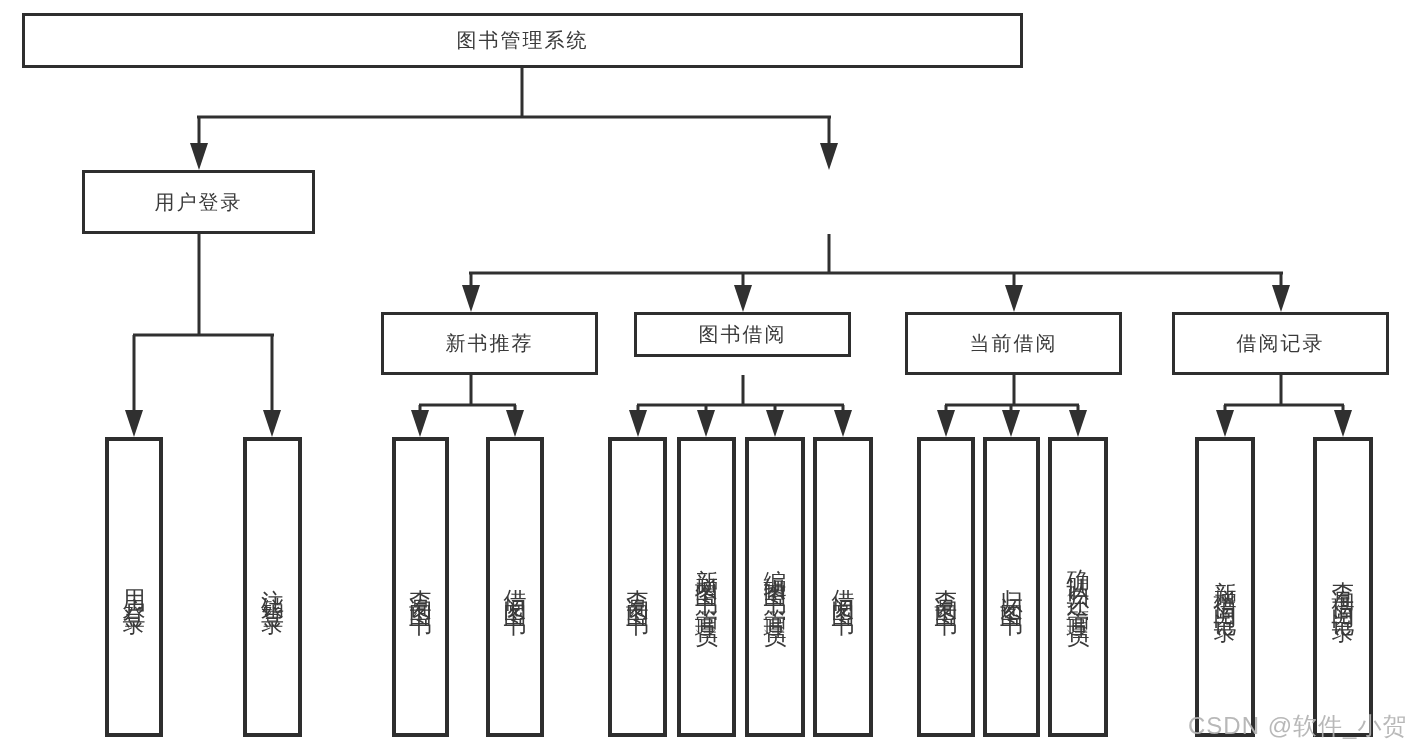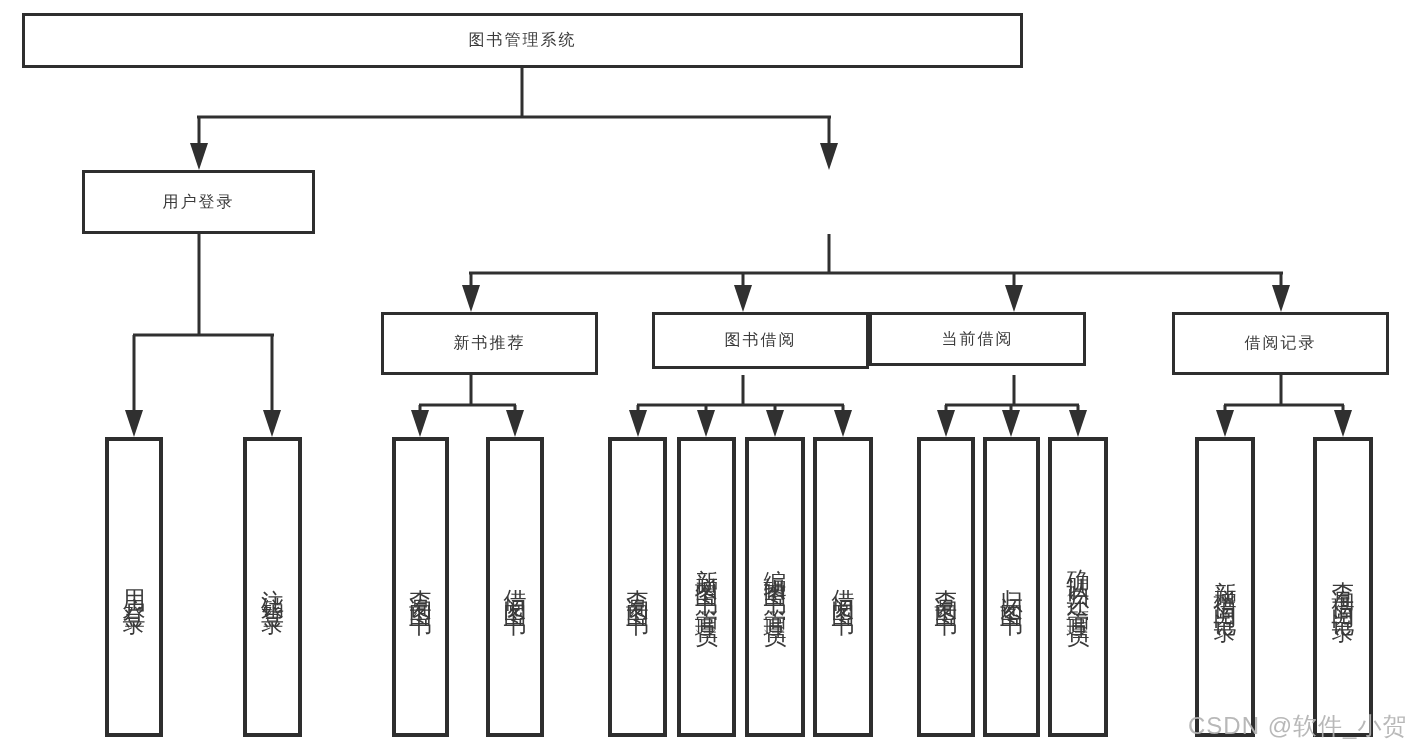--- a/index.html
+++ b/index.html
@@ -4,21 +4,21 @@
 <style>
   html,body{margin:0;padding:0;background:#ffffff;}
   #stage{
     position:relative;width:1405px;height:747px;background:#ffffff;overflow:hidden;
     font-family:"Liberation Sans","DejaVu Sans",sans-serif;color:#3a3a3a;
   }
   #connectors{position:absolute;left:0;top:0;width:1405px;height:747px;}
   .node{
     position:absolute;box-sizing:border-box;background:#ffffff;
     border:3px solid #2e2e2e;display:flex;align-items:center;justify-content:center;
-    font-size:16px;letter-spacing:2px;color:#3a3a3a;white-space:nowrap;z-index:2;
+    font-size:20px;letter-spacing:2px;color:#3a3a3a;white-space:nowrap;z-index:2;
   }
   .node.leaf{
     border-width:4px;
     writing-mode:vertical-rl;text-orientation:mixed;
     font-size:23px;letter-spacing:8px;white-space:normal;
     line-height:1;
   }
   .watermark{
     position:absolute;left:1188px;top:710px;z-index:3;
     font-size:24px;letter-spacing:1px;color:#b3b3b3;opacity:.92;white-space:nowrap;
@@ -75,22 +75,22 @@
     <use href="#ah" x="1078" y="437"></use>
     <use href="#ah" x="1225" y="437"></use>
     <use href="#ah" x="1343" y="437"></use>
   </svg>
 
   <div class="node" style="left:22px;top:13px;width:1001px;height:55px">图书管理系统</div>
 
   <div class="node" style="left:82px;top:170px;width:233px;height:64px">用户登录</div>
 
   <div class="node" style="left:381px;top:312px;width:217px;height:63px">新书推荐</div>
-  <div class="node" style="left:652px;top:312px;width:217px;height:57px">图书借阅</div>
-  <div class="node" style="left:869px;top:312px;width:217px;height:54px">当前借阅</div>
+  <div class="node" style="left:634px;top:312px;width:217px;height:45px">图书借阅</div>
+  <div class="node" style="left:905px;top:312px;width:217px;height:63px">当前借阅</div>
   <div class="node" style="left:1172px;top:312px;width:217px;height:63px">借阅记录</div>
 
   <div class="node leaf" style="left:105px;top:437px;width:58px;height:300px">用户登录</div>
   <div class="node leaf" style="left:243px;top:437px;width:59px;height:300px">注销登录</div>
 
   <div class="node leaf" style="left:392px;top:437px;width:57px;height:300px">查询图书</div>
   <div class="node leaf" style="left:486px;top:437px;width:58px;height:300px">借阅图书</div>
 
   <div class="node leaf" style="left:608px;top:437px;width:59px;height:300px">查询图书</div>
   <div class="node leaf" style="left:677px;top:437px;width:59px;height:300px">新增图书（管理员）</div>

